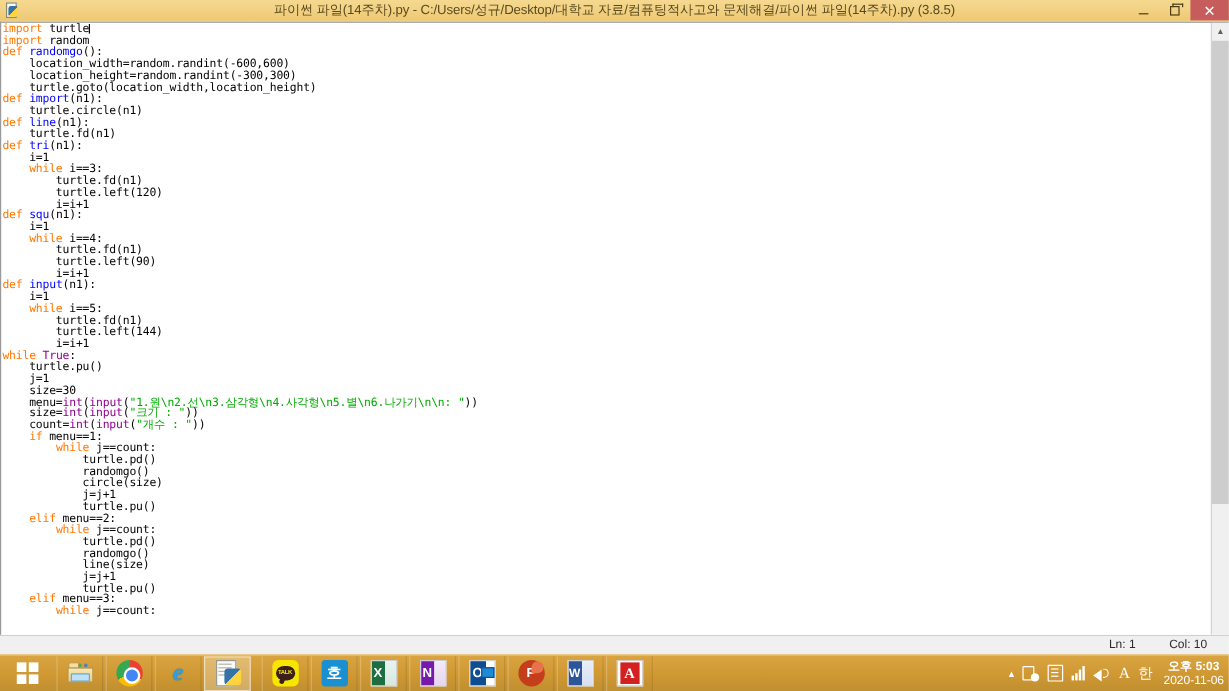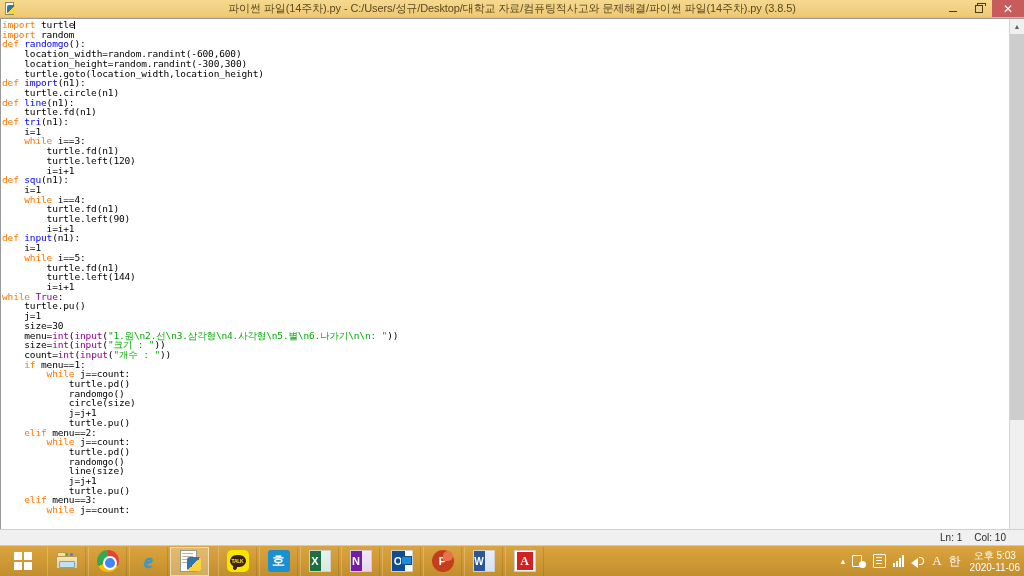--- a/index.html
+++ b/index.html
@@ -117,21 +117,21 @@
   #vscroll .thumb {
     position: absolute; left: 0; top: 0; width: 100%; height: 78%;
     background: #cdcdcd;
   }
 
   
   #statusbar {
     height: 16px; background: #f0f0f0;
     border-top: 1px solid #d0d0d0;
     display: flex; align-items: center; justify-content: flex-end;
-    padding-right: 18px; gap: 12px;
+    padding-right: 18px; gap: 28px;
     font-size: 10px; color: #2a2a2a;
     flex: 0 0 16px;
   }
 
   
   #taskbar {
     position: absolute; left: 0; top: 545px;
     width: 1024px; height: 31px;
     background: linear-gradient(to bottom, #d9a441 0%, #cf9833 55%, #c08f30 100%);
     display: flex; align-items: center;
@@ -268,21 +268,21 @@
   #tray-net i:nth-child(1){height:4px;} #tray-net i:nth-child(2){height:6px;}
   #tray-net i:nth-child(3){height:9px;} #tray-net i:nth-child(4){height:12px;}
   #tray-vol { width:14px;height:14px;position:relative;}
   #tray-vol .spk{position:absolute;left:0;top:4px;width:0;height:0;
     border-top:5px solid transparent;border-bottom:5px solid transparent;border-right:7px solid #ffffff;}
   #tray-vol .wv{position:absolute;left:8px;top:3px;width:5px;height:8px;
     border:1.4px solid #ffffff;border-left:none;border-radius:0 6px 6px 0;}
   #tray-ime-a { font-size: 13px; font-family:"Liberation Serif",serif; }
   #tray-ime-k { font-size: 12px; }
   #tray-clock { text-align: center; line-height: 11px; font-size: 10px; padding-left: 2px; }
-  #tray-clock div:first-child { margin-bottom: 1px; }
+  #tray-clock div:first-child { margin-bottom: 1px; font-weight: bold; }
 </style>
 </head>
 <body>
 
 <div id="window">
 
   <div id="titlebar">
     <div id="app-icon">
       <span class="page"></span>
         <span class="snake"></span>

